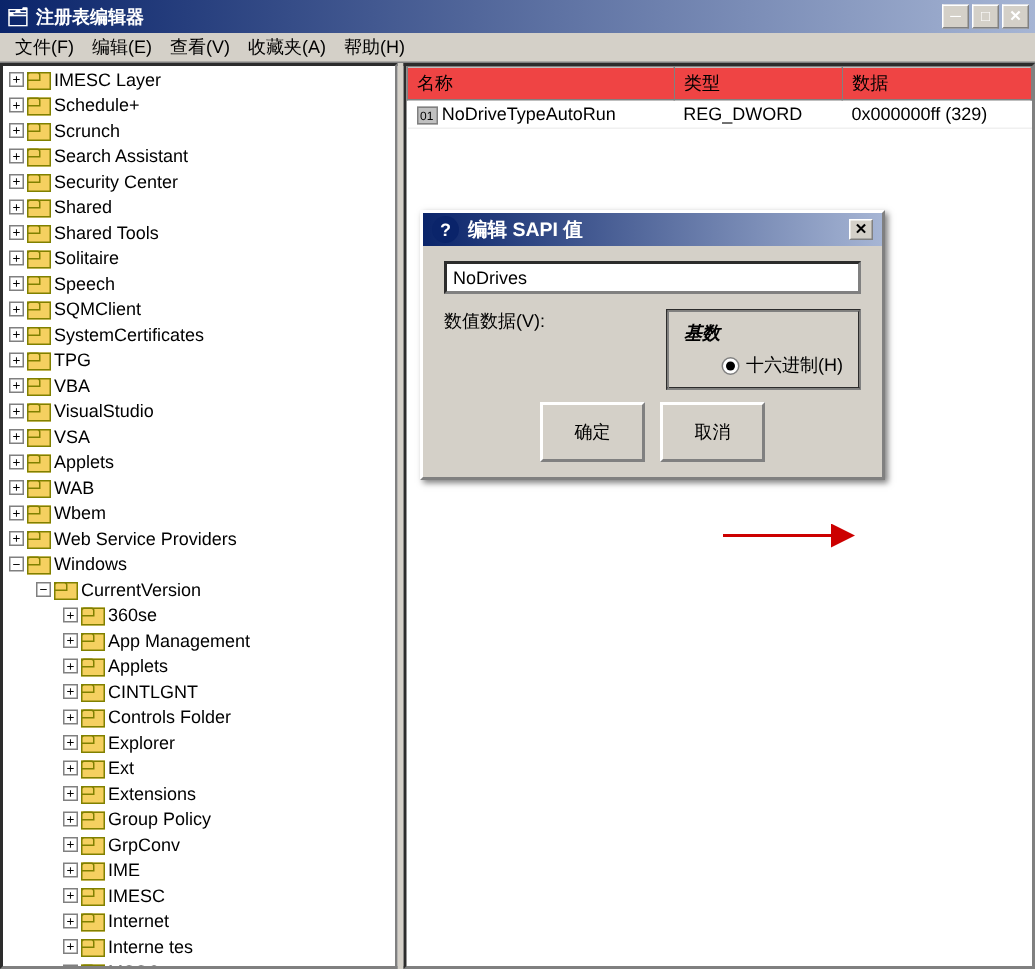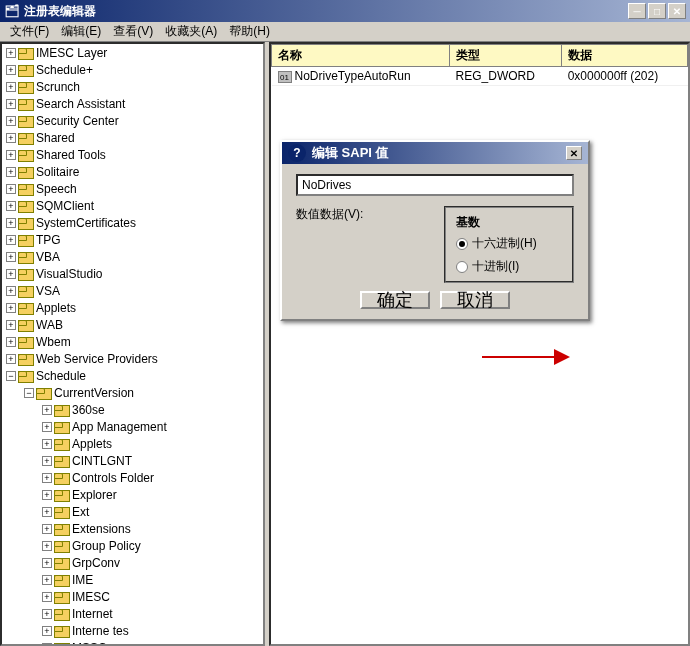--- a/index.html
+++ b/index.html
@@ -142,25 +142,25 @@
       overflow: auto;
       position: relative;
     }
 
     .reg-table {
       width: 100%;
       border-collapse: collapse;
       font-size: 12px;
     }
     .reg-table th {
-      background: #fef9c3;
+      background: #ef4444;
       border: 1px solid #808080;
       padding: 2px 6px;
       text-align: left;
-      font-weight: bold;
+      font-weight: normal;
       position: sticky;
       top: 0;
     }
     .reg-table td {
       padding: 2px 6px;
       border-bottom: 1px solid #f0f0f0;
       vertical-align: middle;
     }
     .reg-table tr.selected td { background: #0a246a; color: white; }
 
@@ -224,20 +224,21 @@
     }
     .dialog-right {
       width: 130px;
       border: 2px groove #808080;
       padding: 6px 10px;
     }
     .radio-group {
       display: flex;
       flex-direction: column;
       gap: 6px;
+      align-items: flex-end;
     }
     .radio-label {
       display: flex;
       align-items: center;
       gap: 4px;
       font-size: 12px;
       cursor: pointer;
     }
     .radio-circle {
       width: 12px;
@@ -257,25 +258,25 @@
       background: black;
     }
     .dialog-buttons {
       display: flex;
       justify-content: center;
       gap: 10px;
       margin-top: 8px;
     }
     .dialog-btn {
       width: 70px;
-      height: 18px;
+      height: 40px;
       background: #d4d0c8;
       border: 2px solid;
       border-color: #fff #808080 #808080 #fff;
-      font-size: 18px;
+      font-size: 12px;
       cursor: pointer;
       display: flex; align-items: center; justify-content: center;
     }
 
     
     .question-icon {
       width: 18px;
       height: 18px;
       background: #0a246a;
       border-radius: 50%;
@@ -321,20 +322,21 @@
     }
 
     .tree-scroll-area {
       position: relative;
     }
 
     .base-label {
       font-size: 12px;
       font-weight: bold;
       margin-bottom: 4px;
+      font-style: italic;
     }
   </style>
 </head>
 <body>
 
 <div class="title-bar">
   <span class="title-bar-icon">🗂</span>
   <span>注册表编辑器</span>
   <div class="title-bar-buttons">
     <div class="title-btn">─</div>
@@ -448,21 +450,21 @@
             <span>Wbem</span>
           </div>
           <div class="tree-item" style="padding-left: 4px;">
             <span class="expand-btn">+</span>
             <span class="folder-icon"></span>
             <span>Web Service Providers</span>
           </div>
           <div class="tree-item" style="padding-left: 4px;">
             <span class="expand-btn">−</span>
             <span class="folder-icon"></span>
-            <span>Schedule</span>
+            <span>Windows</span>
           </div>
           <div class="tree-item" style="padding-left: 22px;">
             <span class="expand-btn">−</span>
             <span class="folder-icon"></span>
             <span>CurrentVersion</span>
           </div>
           <div class="tree-item" style="padding-left: 40px;">
             <span class="expand-btn">+</span>
             <span class="folder-icon"></span>
             <span>360se</span>
@@ -548,21 +550,21 @@
         <tr>
           <th>名称</th>
           <th>类型</th>
           <th>数据</th>
         </tr>
       </thead>
       <tbody id="reg-tbody">
           <tr>
             <td><span style="display: inline-block; width: 14px; height: 12px; margin-right: 3px; vertical-align: middle; background: rgb(192, 192, 192); border: 1px solid rgb(128, 128, 128); font-size: 8px; text-align: center; line-height: 12px;">01</span><span>NoDriveTypeAutoRun</span></td>
             <td>REG_DWORD</td>
-            <td>0x000000ff (202)</td>
+            <td>0x000000ff (329)</td>
           </tr>
         </tbody>
     </table>
 
     <svg class="arrow-overlay" viewBox="0 0 420 400" style="position:absolute;top:0;left:0;width:100%;height:100%;pointer-events:none;">
 
       <line x1="160" y1="5" x2="160" y2="35" stroke="#cc0000" stroke-width="2" marker-end="url(#arr)"></line>
 
       <line x1="300" y1="55" x2="270" y2="55" stroke="#cc0000" stroke-width="2" marker-end="url(#arr2)"></line>
       <defs>
@@ -594,24 +596,20 @@
         <div class="dialog-left">
           <div class="dialog-label">数值数据(V):</div>
         </div>
         <div class="dialog-right">
           <div class="base-label">基数</div>
           <div class="radio-group">
             <label class="radio-label">
               <div class="radio-circle checked"></div>
               <span>十六进制(H)</span>
             </label>
-            <label class="radio-label">
-              <div class="radio-circle"></div>
-              <span>十进制(I)</span>
-            </label>
           </div>
         </div>
       </div>
 
       
       <svg style="position:absolute;top:195px;left:200px;pointer-events:none;" width="120" height="40">
         <line x1="0" y1="20" x2="80" y2="20" stroke="#cc0000" stroke-width="2" marker-end="url(#arr3)"></line>
         <defs>
           <marker id="arr3" markerWidth="8" markerHeight="8" refX="4" refY="4" orient="auto">
             <path d="M0,0 L8,4 L0,8 Z" fill="#cc0000"></path>

